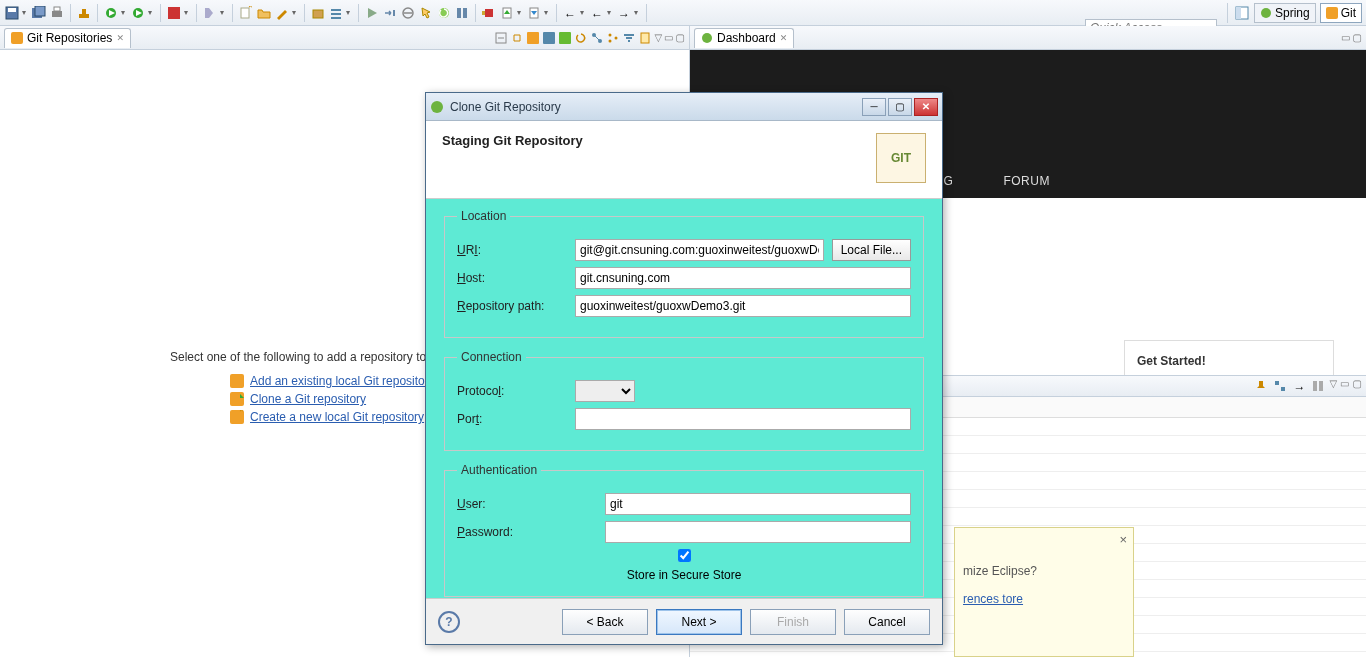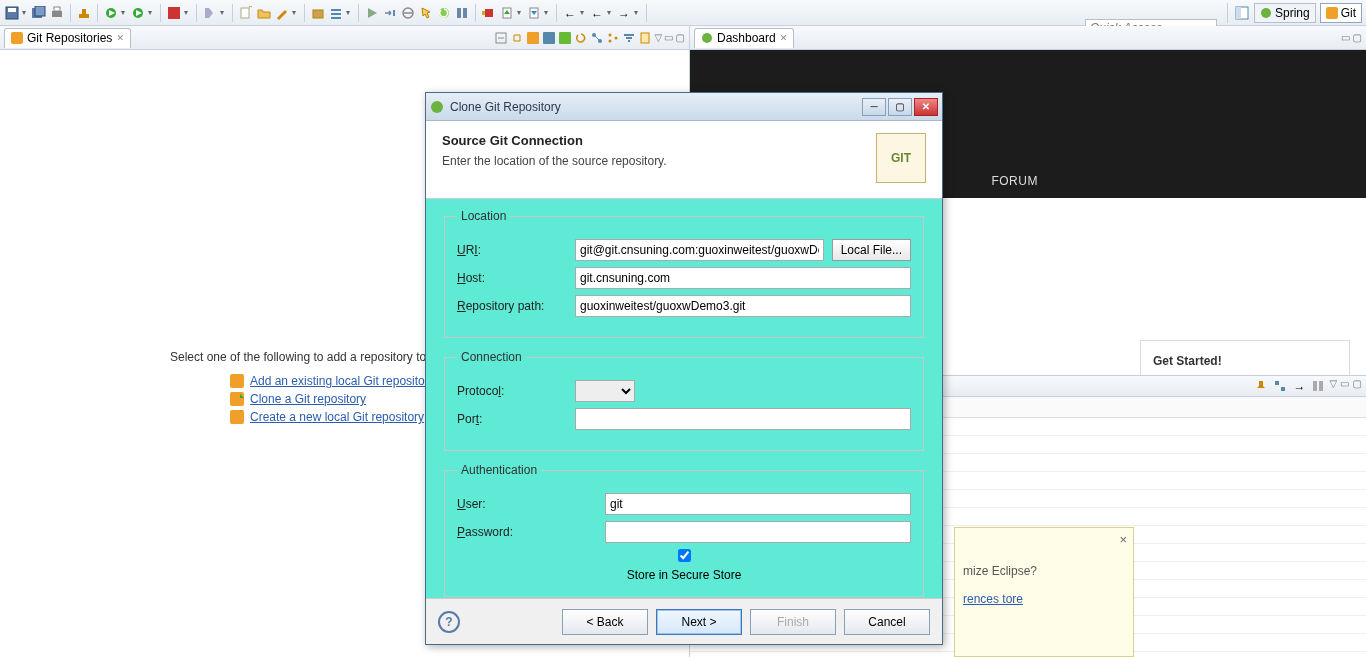--- a/index.html
+++ b/index.html
@@ -32,23 +32,23 @@
 
 .git-content { padding: 300px 170px 0; color:#333; font-size:12px; background:#fff; }
 .git-content .intro { margin-bottom: 10px; }
 .git-link-row { display:flex; align-items:center; gap:6px; margin:4px 0 4px 60px; }
 .git-link-row a { color:#2a5db0; text-decoration:underline; cursor:pointer; }
 .git-icon { width:14px; height:14px; display:inline-flex; align-items:center; justify-content:center; }
 
 
 .dashboard-body { flex:1; background:#fff; position:relative; overflow:hidden; }
 .dash-black { background:#1c1c1c; color:#fff; height:148px; position:relative; }
-.dash-nav { position:absolute; bottom:0; left:0; right:0; display:flex; gap:50px; padding:10px 20px; color:#ddd; font-size:13px; letter-spacing:.5px; }
+.dash-nav { position:absolute; bottom:0; left:12px; right:0; display:flex; gap:50px; padding:10px 20px; color:#ddd; font-size:13px; letter-spacing:.5px; }
 .dash-nav span { cursor:pointer; }
-.dash-getstarted { position:absolute; right:16px; top:290px; width:210px; height:42px; background:#fff; border:1px solid #ddd; display:flex; align-items:center; padding:0 12px; font-weight:bold; font-size:15px; color:#333; }
+.dash-getstarted { position:absolute; right:32px; top:290px; width:210px; height:42px; background:#fff; border:1px solid #ddd; display:flex; align-items:center; padding:0 12px; font-weight:bold; font-size:15px; color:#333; }
 
 
 .br-header { height:22px; background:linear-gradient(#f7f9fc,#e8edf3); border-top:1px solid #c5d0dc; border-bottom:1px solid #c5d0dc; display:flex; align-items:center; padding:0 4px; gap:10px; }
 .br-tabs { display:flex; gap:10px; align-items:center; }
 .br-tab { display:flex; align-items:center; gap:3px; color:#666; cursor:pointer; }
 .br-toolbar { margin-left:auto; display:flex; gap:3px; }
 .br-body { flex:0 0 260px; background:#fff; display:flex; flex-direction:column; }
 .br-table-head { border-bottom:1px solid #ddd; padding:3px 6px; color:#333; background:#fafafa; }
 .br-rows { flex:1; }
 .br-rows .row { height:18px; border-bottom:1px solid #eee; }
@@ -478,22 +478,21 @@
       </svg>
     <span class="title-text">Clone Git Repository</span>
     <div class="dlg-title-btns">
       <div class="dlg-tbtn">─</div>
       <div class="dlg-tbtn">▢</div>
       <div class="dlg-tbtn close">✕</div>
     </div>
   </div>
   <div class="dlg-header">
     <div class="hl">
-      <div class="h1">Source Git Connection</div>
-      <div class="h2">Enter the location of the source repository.</div>
+      <div class="h1">Staging Git Repository</div>
     </div>
     <div class="git-badge">
         <span>GIT</span>
       </div>
   </div>
   <div class="dlg-body">
     <fieldset>
       <legend>Location</legend>
       <div class="fld-row">
         <label><span class="ul">U</span>R<span class="ul">I</span>:</label>

